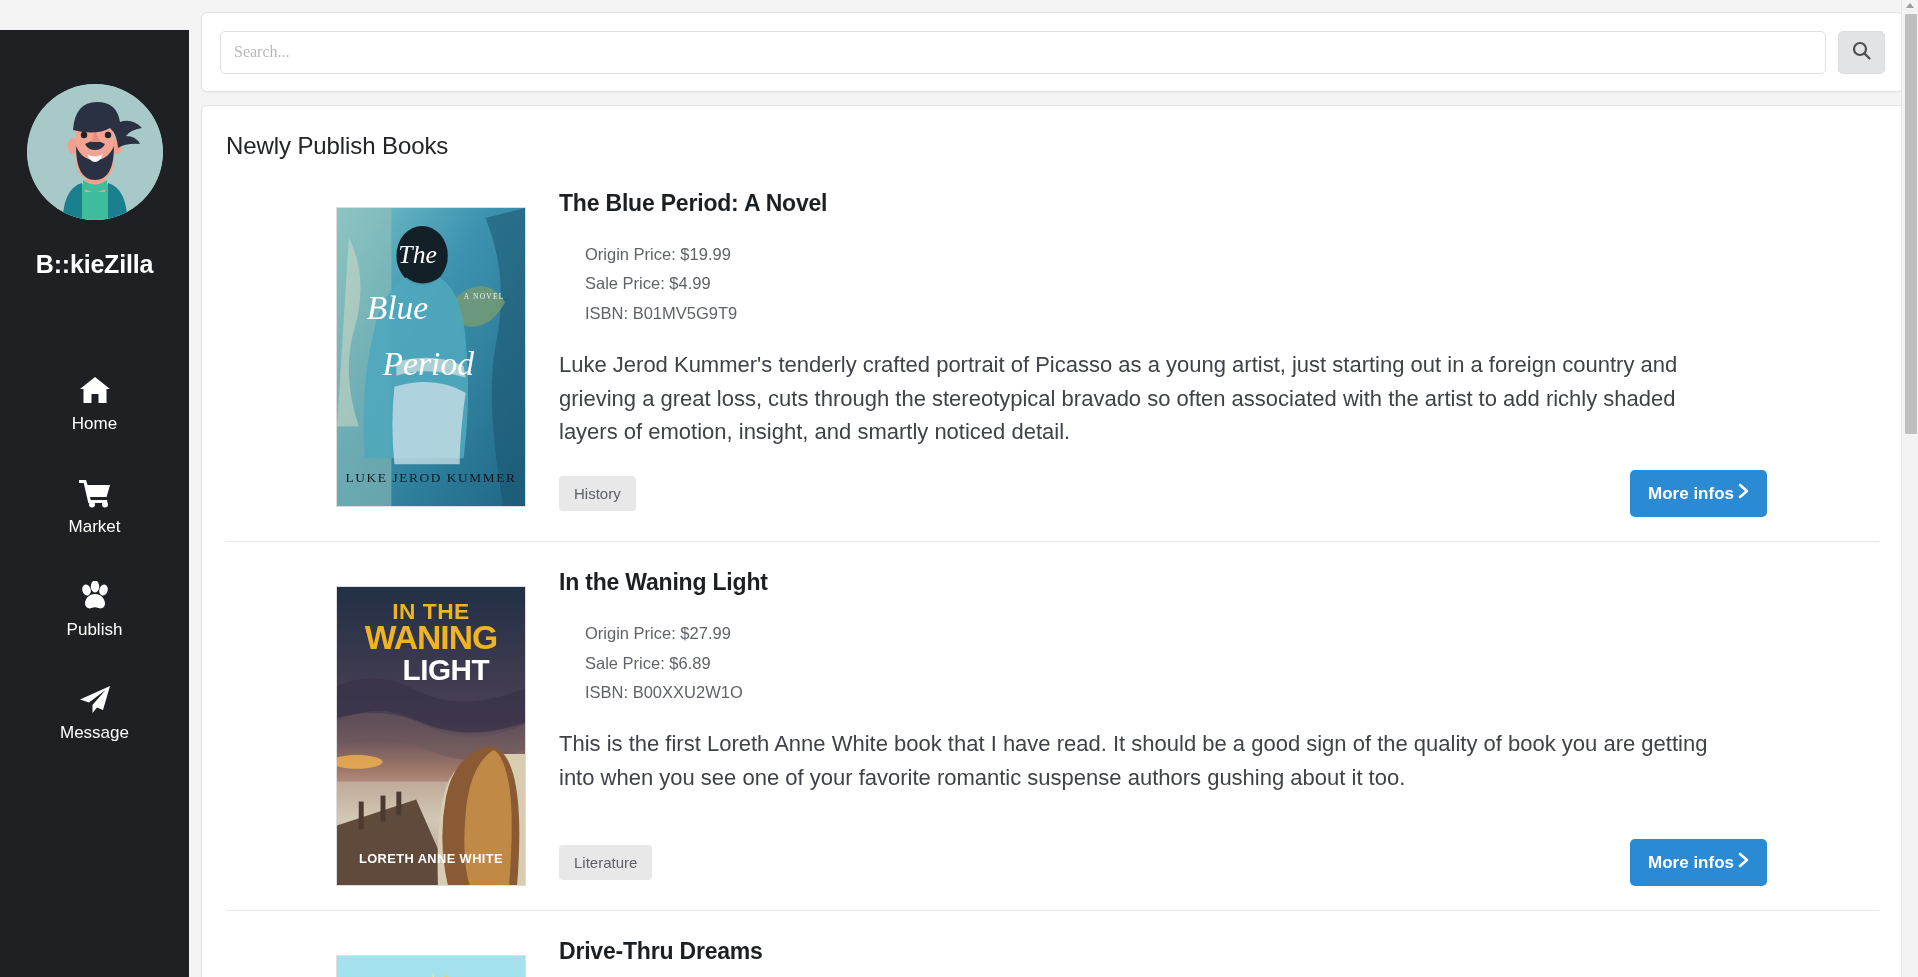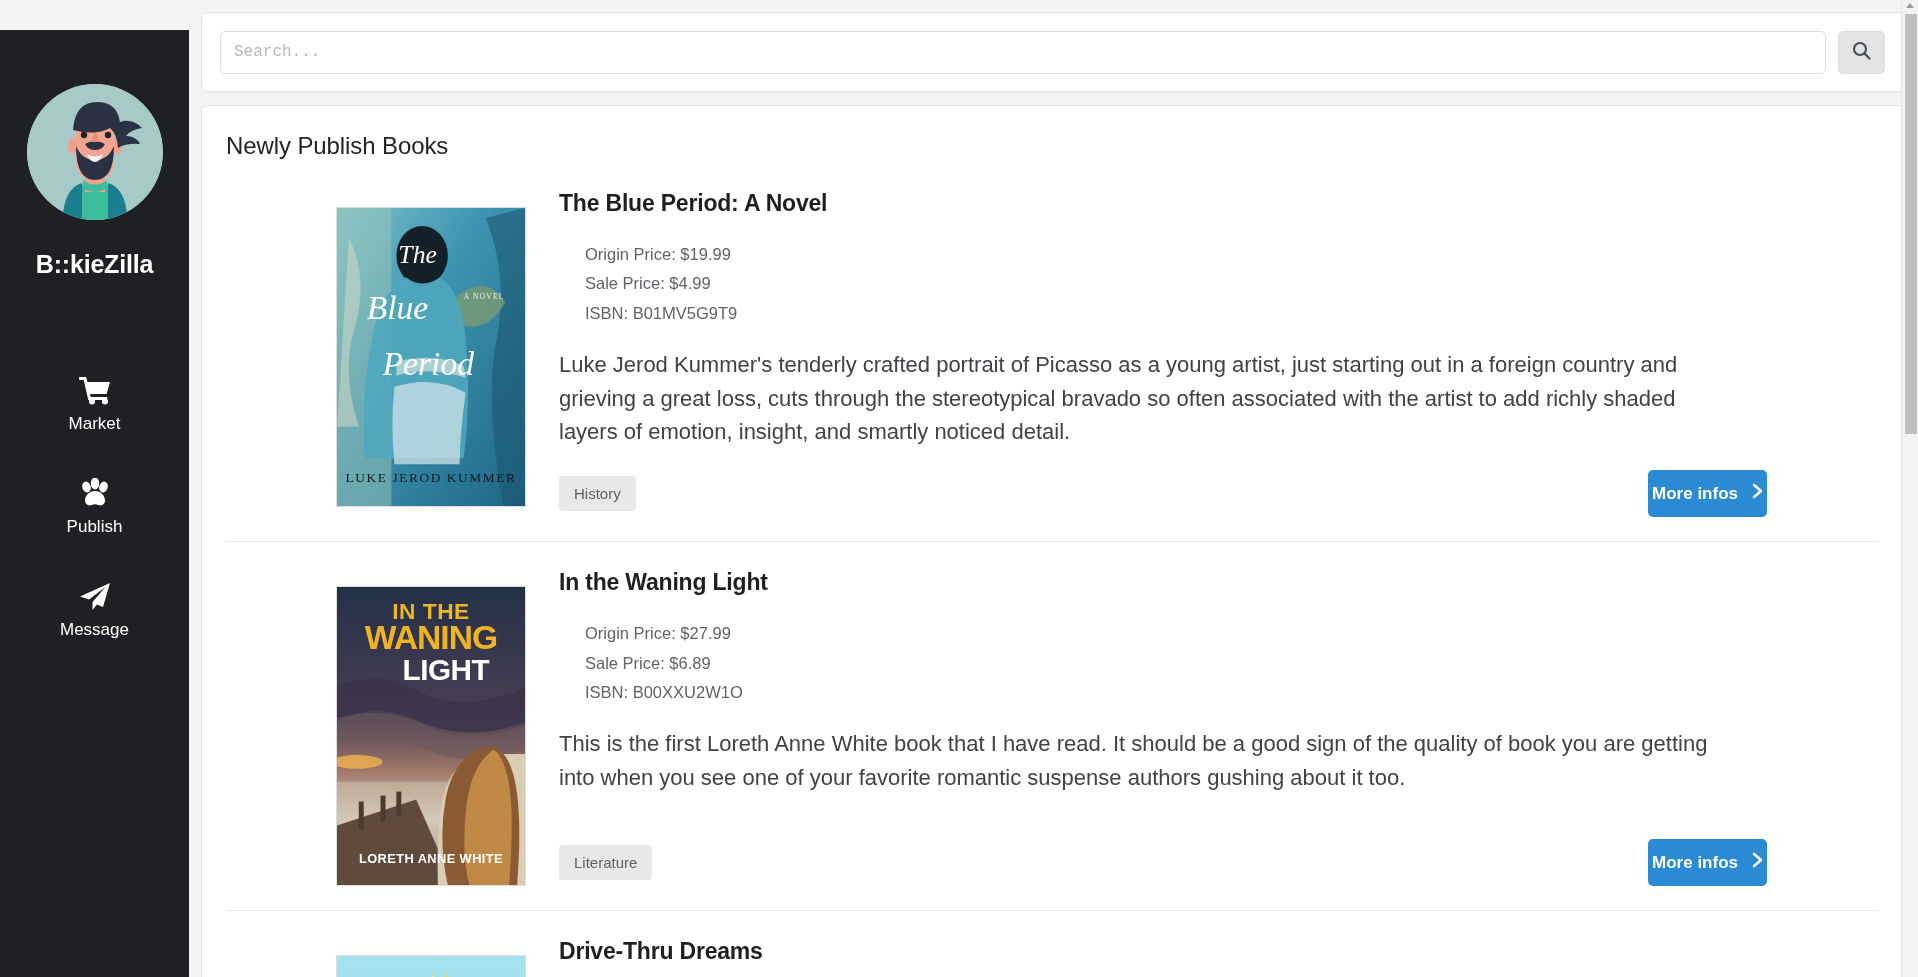--- a/index.html
+++ b/index.html
@@ -113,21 +113,21 @@
   }
 
   .search-input {
     flex: 1;
     height: 43px;
     border: 1px solid #e0e0e0;
     border-radius: 5px;
     padding: 0 13px;
     font-size: 16px;
     color: #333;
-    font-family: Liberation Mono, monospace;
+    font-family: Liberation Serif, serif;
     outline: none;
     background: #fff;
   }
   .search-input::placeholder { color: #b8b8b8; }
 
   .search-btn {
     width: 47px;
     height: 43px;
     background: #e2e3e5;
     border: 1px solid #dcdde0;
@@ -226,24 +226,24 @@
     cursor: pointer;
   }
 
   .more-btn {
     background: #2a8ad4;
     color: #ffffff;
     font-size: 17px;
     font-weight: bold;
     border: none;
     border-radius: 5px;
-    padding: 13px 4px;
+    padding: 13px 18px;
     display: inline-flex;
     align-items: center;
-    gap: 14px;
+    gap: 4px;
     cursor: pointer;
     font-family: "Liberation Sans", sans-serif;
   }
   .more-btn svg { fill: none; stroke: #ffffff; stroke-width: 2.6; }
 
   
   .scrollbar {
     position: absolute;
     top: 0;
     right: 0;
@@ -301,20 +301,28 @@
         <circle cx="81" cy="51" r="3.2" fill="#222"></circle>
 
         <path d="M46 46 q2 -28 24 -28 q20 0 23 20 q12 -4 22 6 q-12 2 -16 8 q10 0 14 8 q-14 -1 -22 4 q-1 -14 -8 -20 q-14 8 -37 2 z" fill="#2a3142"></path>
       </svg>
     </div>
 
     <div class="profile-name">B::kieZilla</div>
 
     <nav class="nav">
 
+      <div class="nav-item">
+        <span class="nav-icon">
+          <svg width="32" height="28" viewBox="0 0 32 28">
+              <path d="M16 1 L31 13 L27.5 13 L27.5 27 L19.5 27 L19.5 18 L12.5 18 L12.5 27 L4.5 27 L4.5 13 L1 13 Z"></path>
+            </svg>
+        </span>
+        <span class="nav-label">Home</span>
+      </div>
 
       <div class="nav-item">
         <span class="nav-icon">
           <svg width="32" height="29" viewBox="0 0 32 29">
               <path d="M0 1 h7 l1.6 5 H31 l-3.4 12 H11 l0.7 3 h16.5 v3 H9.3 L4.7 4 H0 Z"></path>
               <circle cx="13" cy="25.5" r="3"></circle>
               <circle cx="26" cy="25.5" r="3"></circle>
             </svg>
         </span>
         <span class="nav-label">Market</span>

